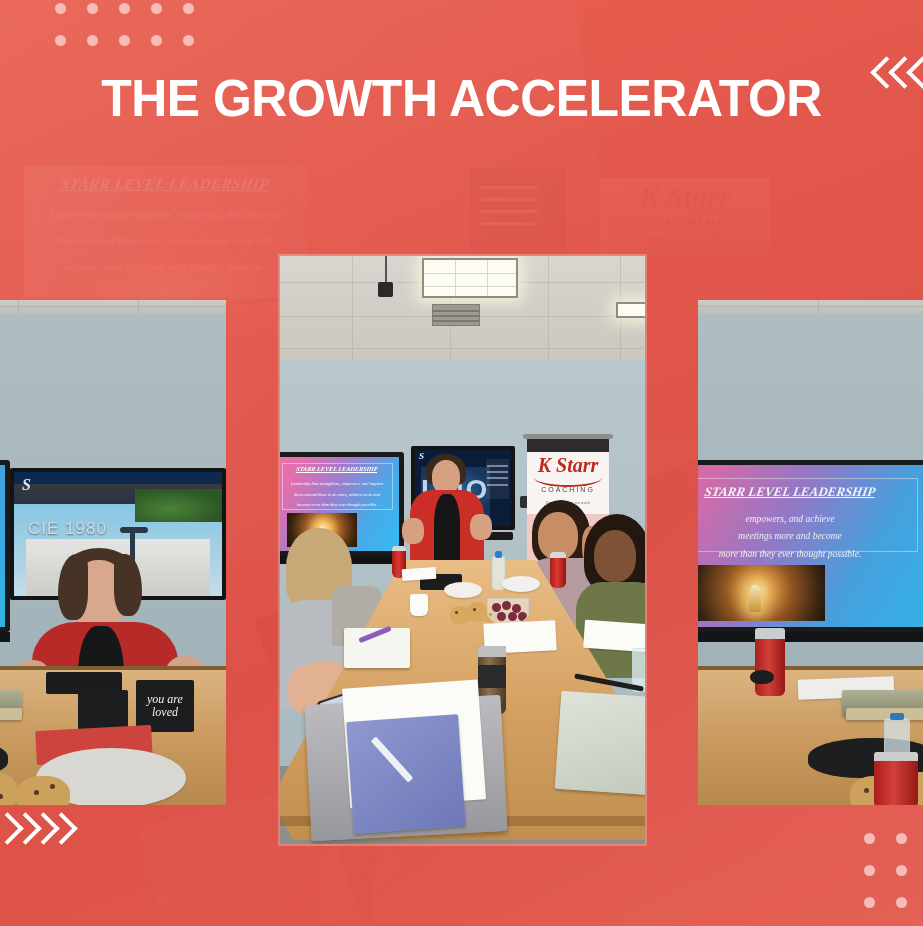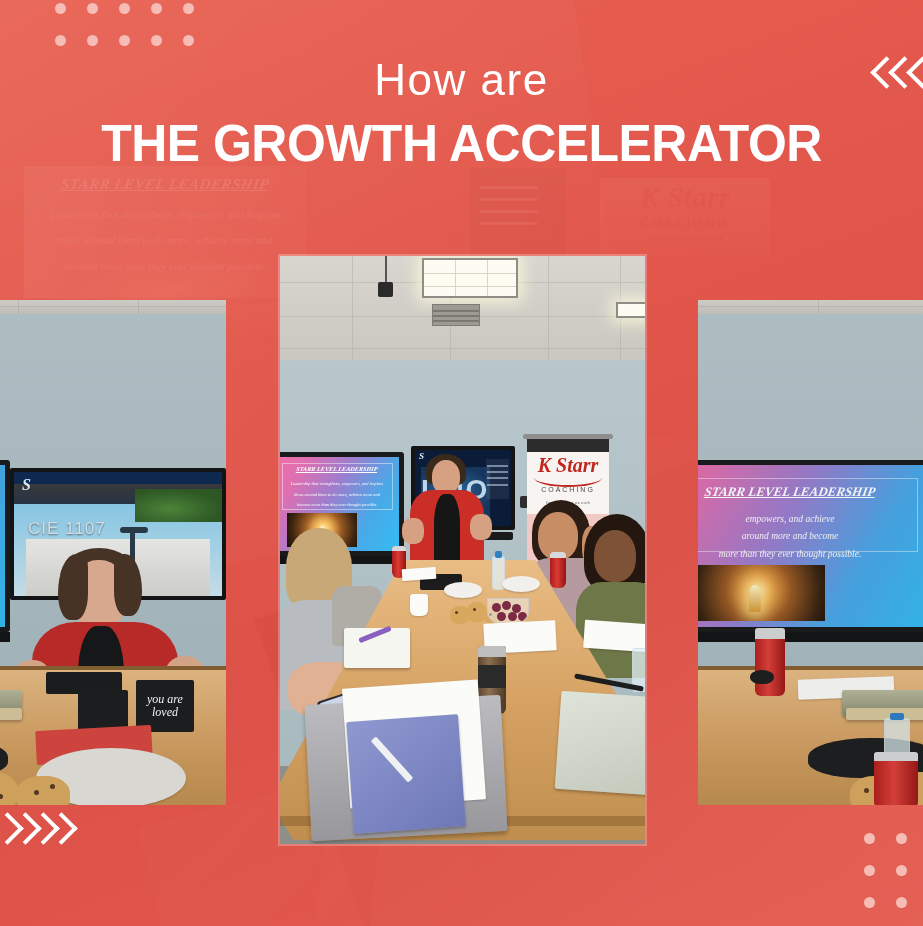--- a/index.html
+++ b/index.html
@@ -358,21 +358,20 @@
       <div class="k">K Starr</div>
       <div class="c">COACHING</div>
       <div class="t">Impacting how we work</div>
     </div>
     <div class="wm-table"></div>
     <div class="wm-ghost-a"></div>
     <div class="wm-ghost-b"></div>
   </div>
 
   <div class="headline">
-    <div class="hl-line1">How are</div>
     <div class="hl-line2">THE GROWTH ACCELERATOR</div>
   </div>
 
   <div class="dots" id="dots-top-left">
     <span></span>
       <span></span>
       <span></span>
       <span></span>
       <span></span>
     <span></span>
@@ -432,21 +431,21 @@
 
     <div class="tv" style="left:242px; top:168px; width:216px; height:132px;">
       <div class="tv-screen">
         <div class="tv-roof"></div>
         <div class="tv-sky"></div>
         <div class="tv-trees"></div>
         <div class="tv-bldg"></div>
         <div class="tv-pole" style="left:56%; top:46%; width:5px; height:54%;"></div>
         <div class="tv-pole" style="left:51%; top:44%; width:28px; height:6px; border-radius:3px;"></div>
         <div class="tv-logo" style="left:8px; top:4px; font-size:16px;">S</div>
-        <div class="tv-label" style="left:14px; top:38%; font-size:17px;">CIE 1107</div>
+        <div class="tv-label" style="left:14px; top:38%; font-size:17px;">CIE 1980</div>
       </div>
     </div>
 
     <div class="person" style="left:250px; top:256px; width:190px; height:250px;">
       <div class="p-hair" style="left:42px; top:-8px; width:78px; height:60px; background:#4a3526;"></div>
       <div class="p-head" style="left:52px; top:4px; width:58px; height:68px; background:#e4b193;"></div>
       <div class="p-hair" style="left:40px; top:-2px; width:30px; height:66px; background:#4a3526; border-radius:60% 20% 40% 40%;"></div>
       <div class="p-hair" style="left:96px; top:-2px; width:28px; height:62px; background:#4a3526; border-radius:20% 60% 40% 40%;"></div>
 
       <div class="p-body" style="left:14px; top:66px; width:146px; height:132px; background:#c22b28;"></div>
@@ -664,21 +663,21 @@
 
       </div>
     </div>
     <div class="wall-lower" style="top:14px;"></div>
 
     <div class="smartboard" style="left:-58px; top:160px; width:300px; height:172px;">
       <div class="sb-screen">
         <div class="sb-box" style="left:8%;top:8%;right:6%;bottom:46%;"></div>
         <div class="sb-title" style="top:12%; font-size:13px;">STARR LEVEL LEADERSHIP</div>
         <div class="sb-body" style="top:30%; font-size:9.5px;">empowers, and achieve</div>
-        <div class="sb-body" style="top:41%; font-size:9.5px;">around more and become</div>
+        <div class="sb-body" style="top:41%; font-size:9.5px;">meetings more and become</div>
         <div class="sb-body" style="top:52%; font-size:9.5px;">more than they ever thought possible.</div>
         <div class="sb-photo" style="left:14%; top:62%; width:48%; height:34%;">
           <span class="key"></span>
         </div>
       </div>
     </div>
     <div class="sb-bezel-btm" style="left:-58px; top:332px; width:300px; height:10px;"></div>
     <div class="sb-leg" style="left:68px; top:342px; width:7px; height:70px;"></div>
     <div class="sb-foot" style="left:36px; top:408px; width:74px; height:8px;"></div>
 

